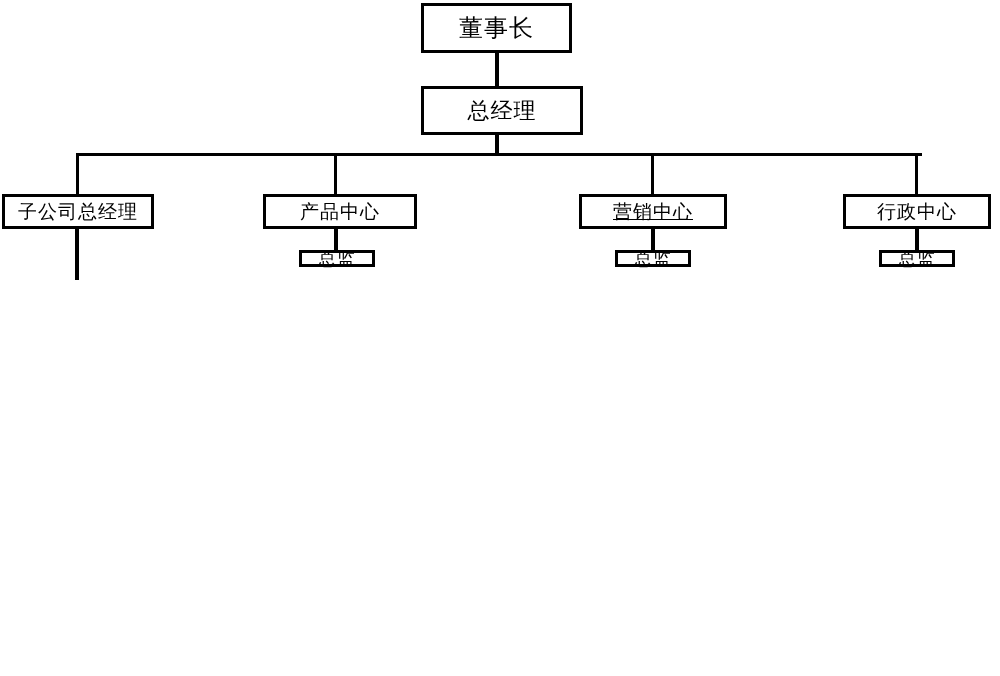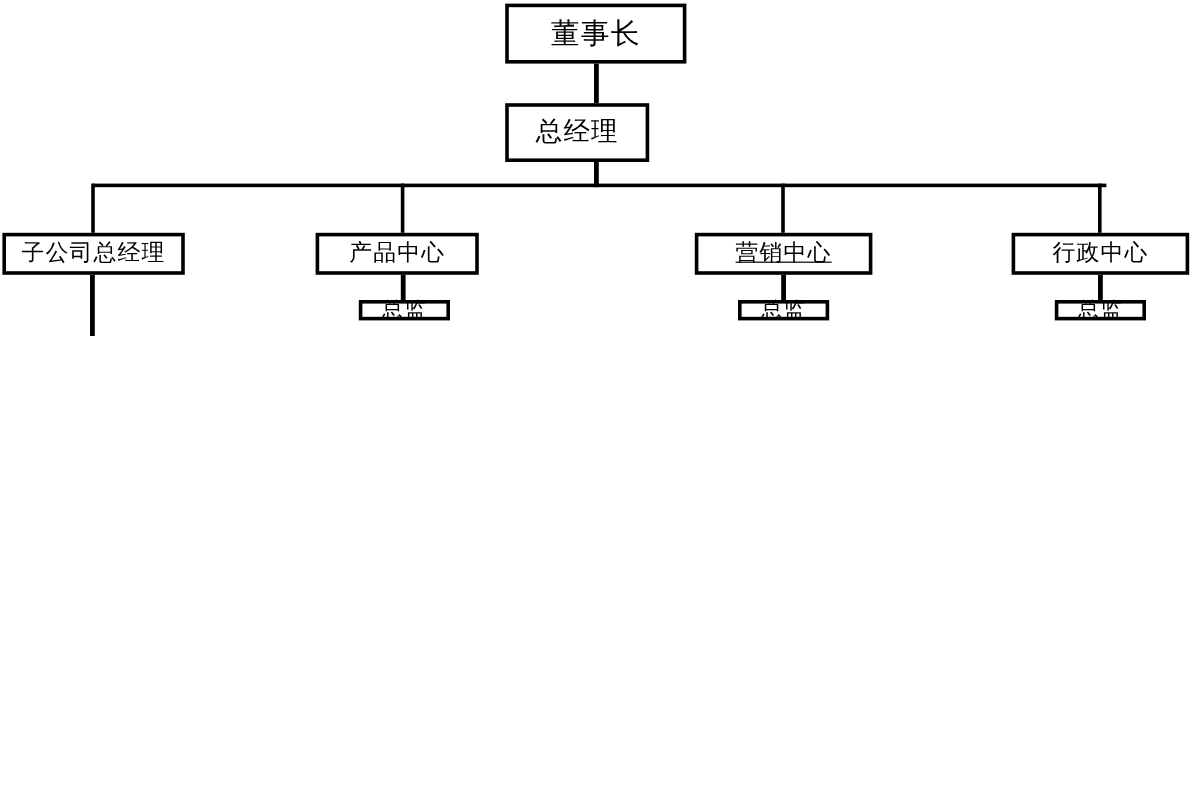--- a/index.html
+++ b/index.html
@@ -40,37 +40,37 @@
     left: 421px;
     top: 3px;
     width: 151px;
     height: 50px;
     font-size: 24px;
   }
   
   .n-gm {
     left: 421px;
     top: 86px;
-    width: 120px;
+    width: 162px;
     height: 49px;
     font-size: 22px;
   }
   
   .n-l3 {
     top: 194px;
     height: 35px;
     font-size: 19px;
   }
   .n-sub-gm {
     left: 2px;
     width: 152px;
   }
   .n-product {
     left: 263px;
-    width: 136px;
+    width: 154px;
     text-align: right;
   }
   .n-marketing {
     left: 579px;
     width: 148px;
     text-decoration: underline;
   }
   .n-admin {
     left: 843px;
     width: 148px;

